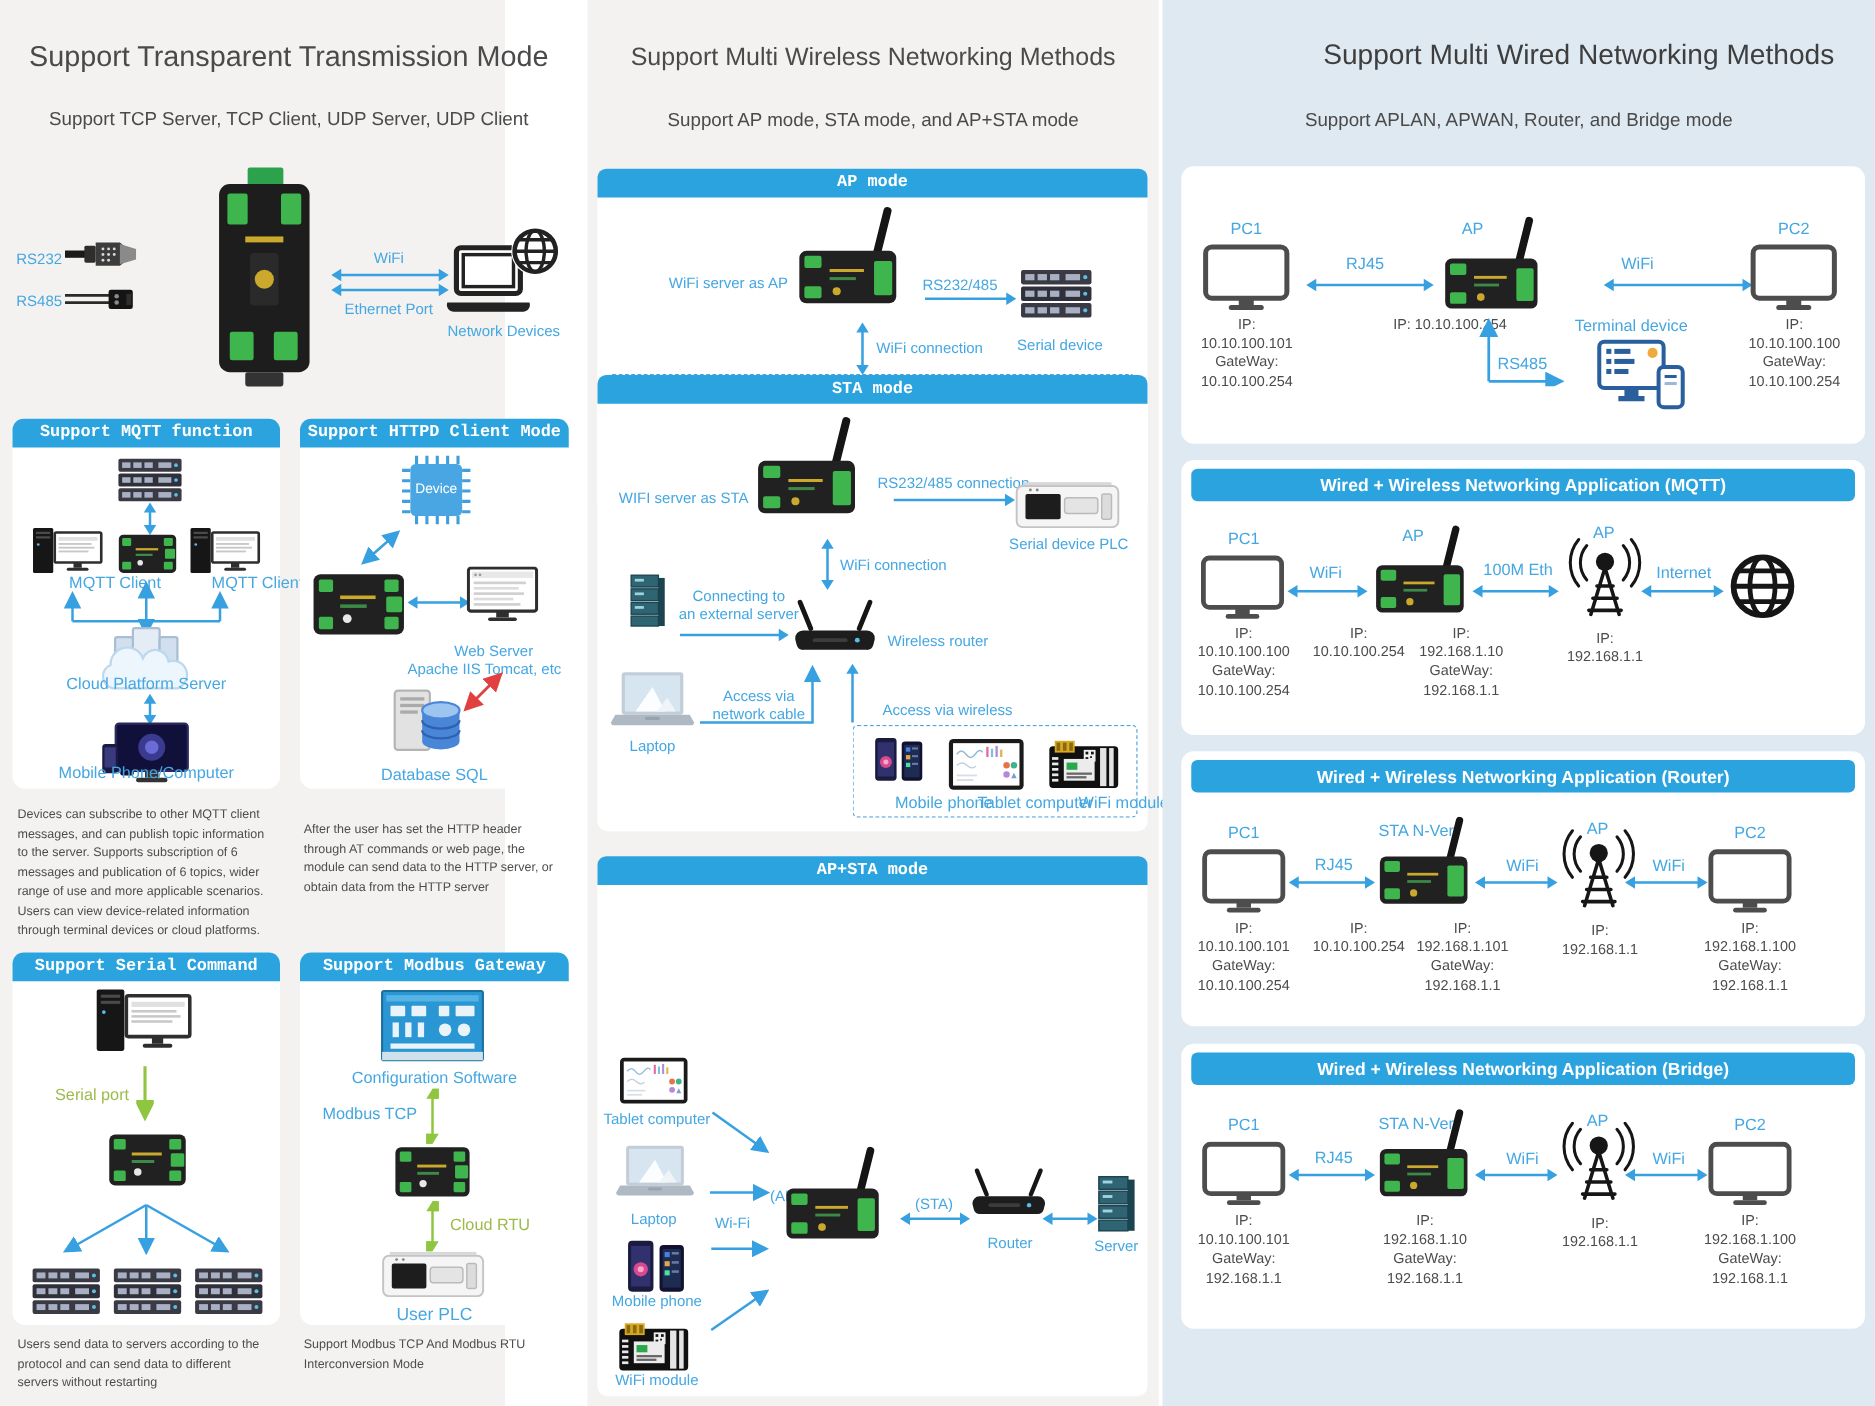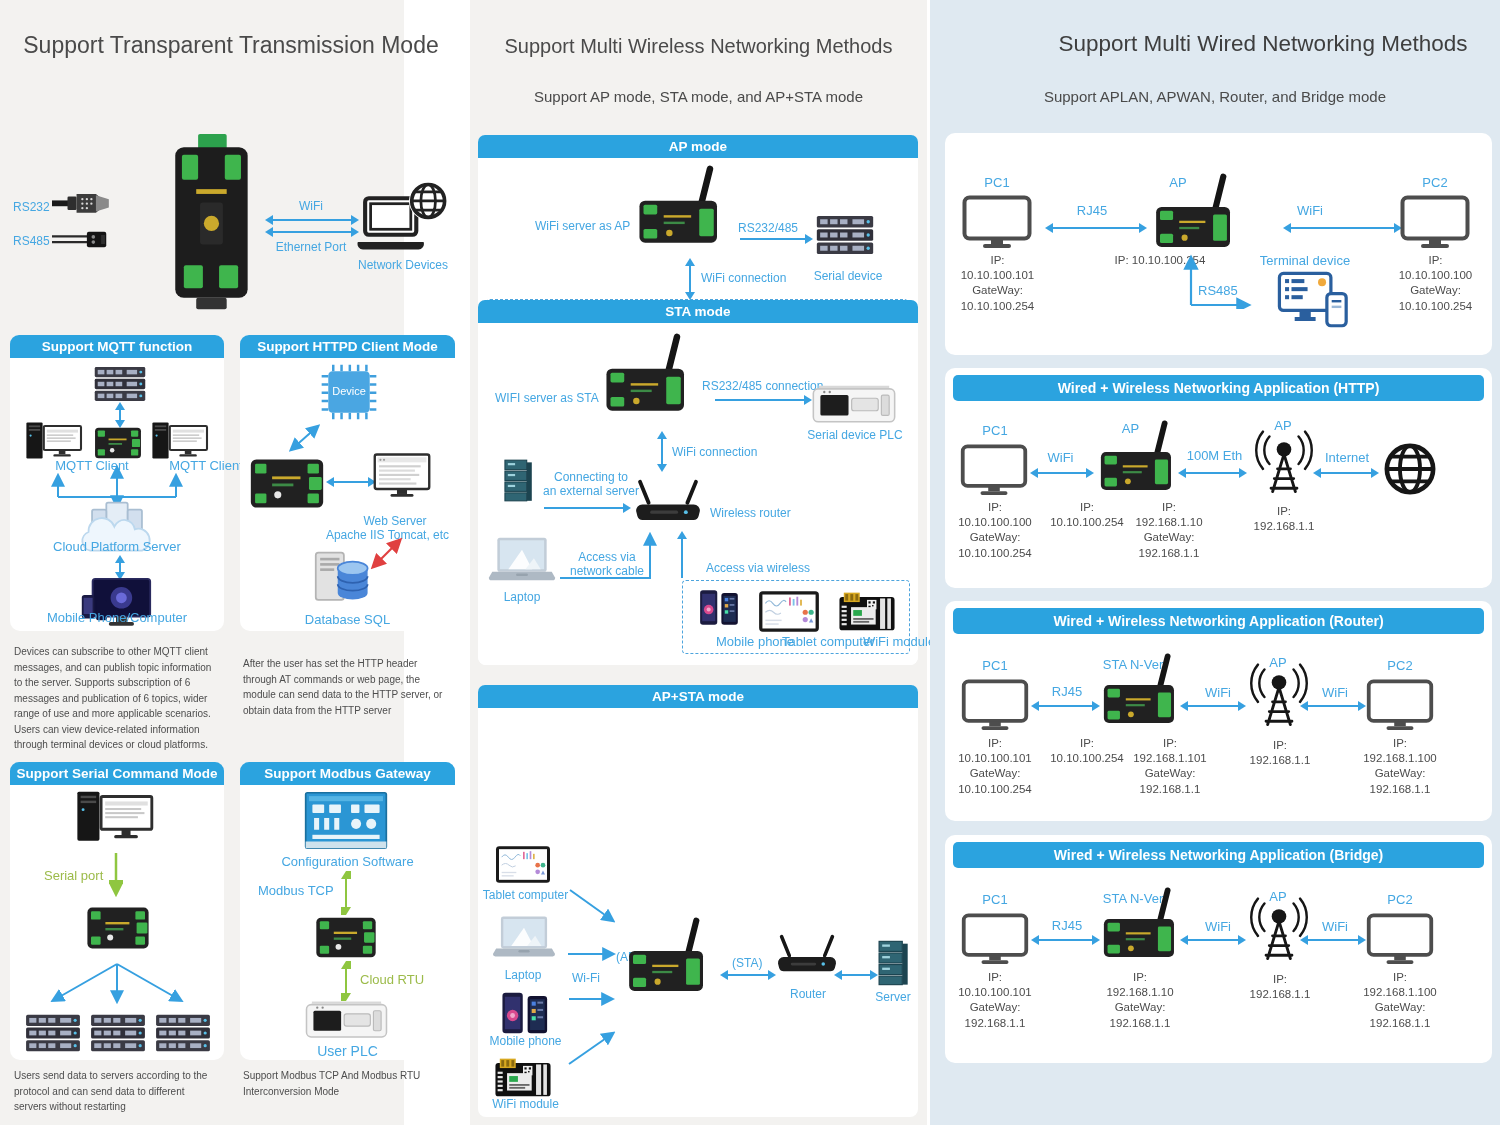--- a/index.html
+++ b/index.html
@@ -10,21 +10,21 @@
   .title{color:#4a4a4a;}
   .bl{color:#45a7e2;font-size:12px;white-space:nowrap;}
   .bl11{color:#45a7e2;font-size:13px;white-space:nowrap;margin-left:32px;}
   .bl13{color:#45a7e2;font-size:13px;white-space:nowrap;}
   .blw{color:#45a7e2;font-size:12px;white-space:pre-line;text-align:center;}
   .gl{color:#9cbb4a;font-size:13px;white-space:nowrap;}
   .ip{color:#4c4c4c;font-size:11.5px;line-height:1.32;white-space:pre-line;text-align:center;}
   .desc{color:#4d4d4d;font-size:10px;line-height:1.55;}
   .card{position:absolute;background:#fff;border-radius:10px;}
   .bar{background:#2ba3df;color:#fff;font-weight:bold;text-align:center;}
-  .barL{position:absolute;left:0;right:0;top:0;height:23px;line-height:23px;font-size:13.5px;border-radius:9px 9px 0 0;}
+  .barL{position:absolute;left:0;right:0;top:0;height:23px;line-height:23px;font-size:13.5px;border-radius:9px 9px 0 0;font-family:Liberation Mono, monospace;}
   .barR{position:absolute;left:8px;right:8px;top:7px;height:26px;line-height:26px;font-size:14px;border-radius:5px;}
   .dash{position:absolute;border:1.6px dashed #4da4dd;border-radius:4px;}
   
   .ah{position:absolute;height:2px;background:#36a0e0;}
   .ah:before,.ah:after{content:"";position:absolute;top:-4px;width:0;height:0;border-top:5px solid transparent;border-bottom:5px solid transparent;}
   .ah:before{left:-7px;border-right:8px solid #36a0e0;}
   .ah:after{right:-7px;border-left:8px solid #36a0e0;}
   .ah.end:before{display:none;}
   
   .av{position:absolute;width:2px;background:#36a0e0;}
@@ -339,20 +339,21 @@
         <rect x="4" y="23" width="10" height="18" fill="#3a3a7e"></rect>
         <rect x="18" y="26" width="12" height="22" rx="2" fill="#10103a"></rect>
       </symbol>
   </defs>
 </svg>
 
 <div id="stage">
 
   <div class="col" style="left:0;width:404px;background:#f3f2f0;">
     <div class="ab tc title" style="left:0;width:462px;top:32px;font-size:23px;">Support Transparent Transmission Mode</div>
+    <div class="ab tc title" style="left:0;width:462px;top:87px;font-size:15px;">Support TCP Server, TCP Client, UDP Server, UDP Client</div>
 
     <div class="ab bl" style="left:13px;top:200px;">RS232</div>
     <svg class="ab" style="left:52px;top:190px;width:62px;height:26px" viewBox="0 0 96 40">
         <use href="#s-db9"></use>
       </svg>
     <div class="ab bl" style="left:13px;top:234px;">RS485</div>
     <svg class="ab" style="left:52px;top:231px;width:62px;height:17px" viewBox="0 0 96 26">
         <use href="#s-rs485plug"></use>
       </svg>
     <svg class="ab" style="left:158px;top:132px;width:105px;height:181px" viewBox="0 0 110 190">
@@ -649,21 +650,21 @@
     <svg class="ab" style="left:455px;top:62px;width:70px;height:54px" viewBox="0 0 70 54">
         <use href="#s-monitor"></use>
       </svg>
     <div class="ab ip" style="left:438px;width:105px;top:120px;">IP:
 10.10.100.100
 GateWay:
 10.10.100.254</div>
   </div>
 
   <div class="card" style="left:945px;top:368px;width:547px;height:220px;">
-    <div class="bar barR">Wired + Wireless Networking Application (HTTP)</div>
+    <div class="bar barR">Wired + Wireless Networking Application (MQTT)</div>
     <div class="ab bl13 tc" style="left:15px;width:70px;top:55px;">PC1</div>
     <svg class="ab" style="left:15px;top:76px;width:68px;height:52px" viewBox="0 0 70 54">
         <use href="#s-monitor"></use>
       </svg>
     <div class="ab ip" style="left:0;width:100px;top:132px;">IP:
 10.10.100.100
 GateWay:
 10.10.100.254</div>
     <div class="ab bl13 tc" style="left:88px;width:55px;top:82px;">WiFi</div>
     <div class="ah" style="left:92px;top:104px;width:50px;"></div>

